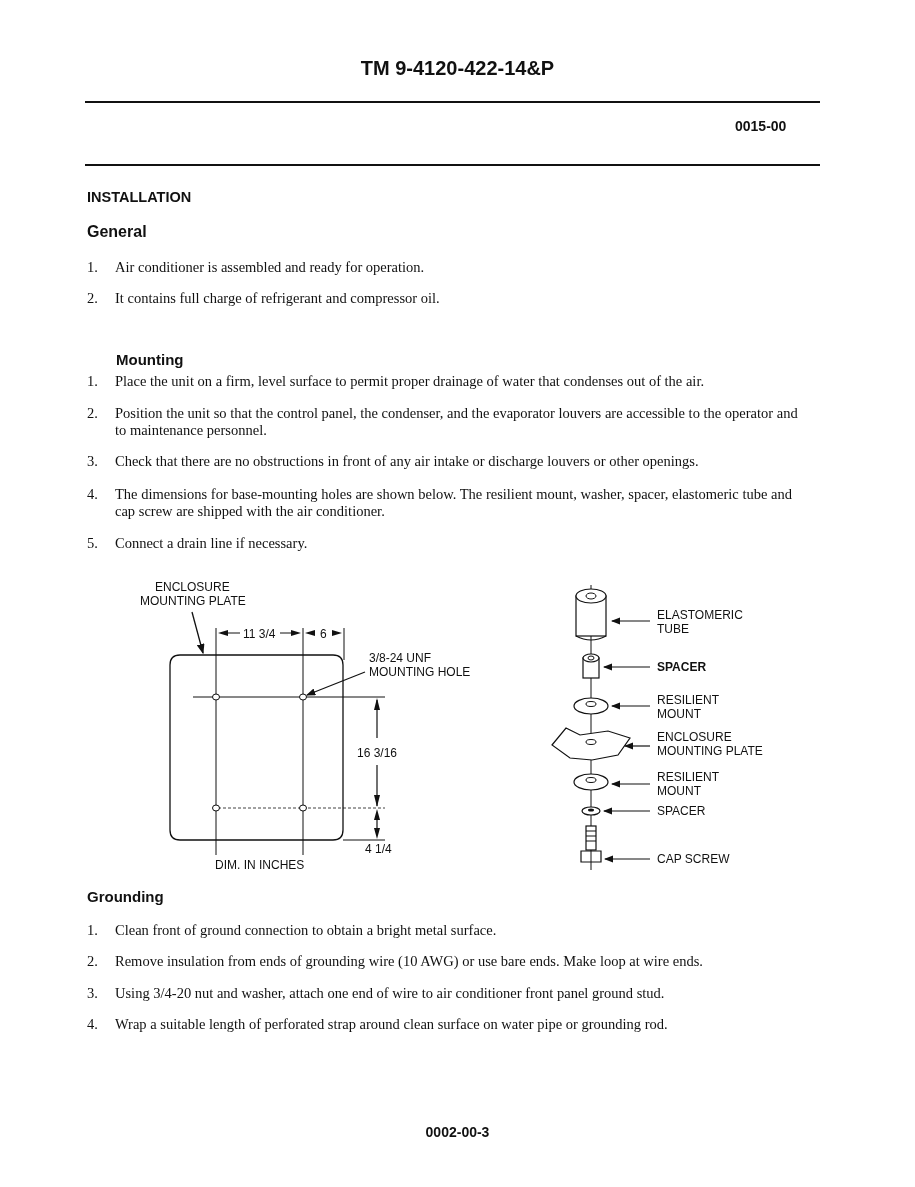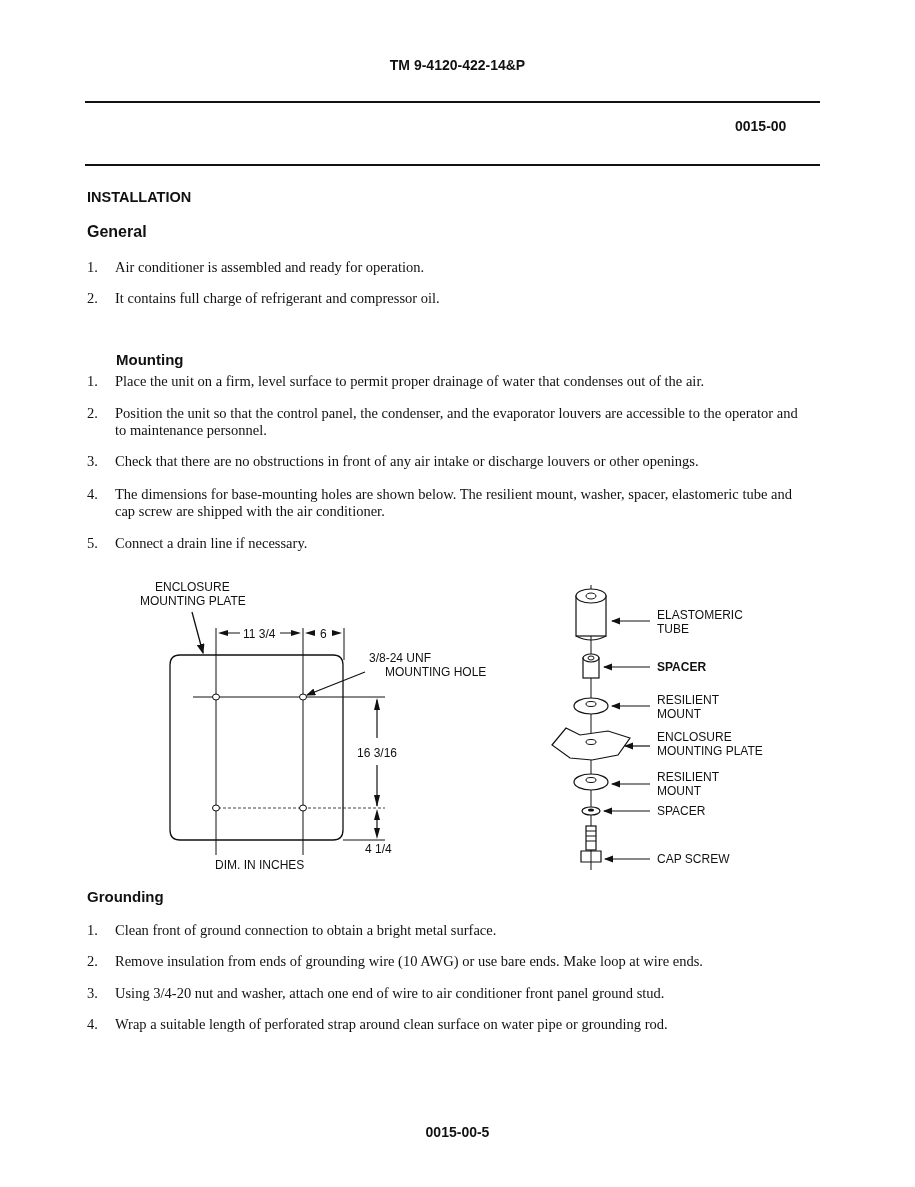--- a/index.html
+++ b/index.html
@@ -1,20 +1,20 @@
 <!DOCTYPE html>
 <html><head>
 <meta charset="utf-8">
 <style>
   html, body { margin:0; padding:0; background:#ffffff; }
   body { width:915px; height:1187px; position:relative; overflow:hidden; color:#111; }
   .sans { font-family: "Liberation Sans", "DejaVu Sans", sans-serif; }
   .serif { font-family: "Liberation Serif", "DejaVu Serif", serif; }
   .abs { position:absolute; }
-  .tm { top:57px; left:0; width:915px; text-align:center; font-weight:bold; font-size:14px; }
+  .tm { top:57px; left:0; width:915px; text-align:center; font-weight:bold; font-size:20px; }
   .rule { left:85px; width:735px; height:2px; background:#111; }
   .hdr-left { left:87px; top:118px; font-weight:bold; font-size:14px; line-height:18px; }
   .hdr-right { left:735px; top:118px; font-weight:bold; font-size:14px; }
   .h-install { left:87px; top:189px; font-weight:bold; font-size:14.5px; }
   .h-sub { left:87px; font-weight:bold; font-size:15px; }
   .h-general { top:223px; font-size:16px; }
   .list { left:87px; width:730px; margin:0; padding:0; list-style:none; font-size:14.5px; line-height:17px; }
   .list li { position:absolute; left:0; width:730px; }
   .num { position:absolute; left:0; width:20px; }
   .txt { position:absolute; left:28px; width:690px; }
@@ -151,21 +151,21 @@
     <line x1="650" y1="859" x2="605" y2="859" stroke="#111" stroke-width="1.2" marker-end="url(#ah)"></line>
   </svg>
 
   <div class="abs diag-label" style="left:155px; top:580px; text-align:center;">
     <div>ENCLOSURE</div>
   </div>
   <div class="abs diag-label" style="left:140px; top:594px;">MOUNTING PLATE</div>
   <div class="abs diag-label" style="left:241px; top:627px; background:#fff; padding:0 2px;">11 3/4</div>
   <div class="abs diag-label" style="left:319px; top:627px; background:#fff; padding:0 1px;">6</div>
   <div class="abs diag-label" style="left:369px; top:651px;">3/8-24 UNF</div>
-  <div class="abs diag-label" style="left:369px; top:665px;margin-left:16px;">MOUNTING HOLE</div>
+  <div class="abs diag-label" style="left:369px; top:665px;">MOUNTING HOLE</div>
   <div class="abs diag-label" style="left:357px; top:746px;">16 3/16</div>
   <div class="abs diag-label" style="left:365px; top:842px;">4 1/4</div>
   <div class="abs diag-label" style="left:215px; top:858px;">DIM. IN INCHES</div>
 
   <div class="abs diag-label" style="left:657px; top:608px;">
     <div>ELASTOMERIC</div>
     <div>TUBE</div>
   </div>
   <div class="abs diag-label" style="left:657px; top:660px;font-weight:bold;">SPACER</div>
   <div class="abs diag-label" style="left:657px; top:693px;">
@@ -197,13 +197,13 @@
   <li style="top:63px;">
       <span class="num">3.</span>
       <span class="txt">Using 3/4-20 nut and washer, attach one end of wire to air conditioner front panel ground stud.</span>
     </li>
   <li style="top:94px;">
       <span class="num">4.</span>
       <span class="txt">Wrap a suitable length of perforated strap around clean surface on water pipe or grounding rod.</span>
     </li>
 </ul>
 
-<div class="abs sans footer">0015-00-5</div>
+<div class="abs sans footer">0002-00-3</div>
 
 </body></html>

